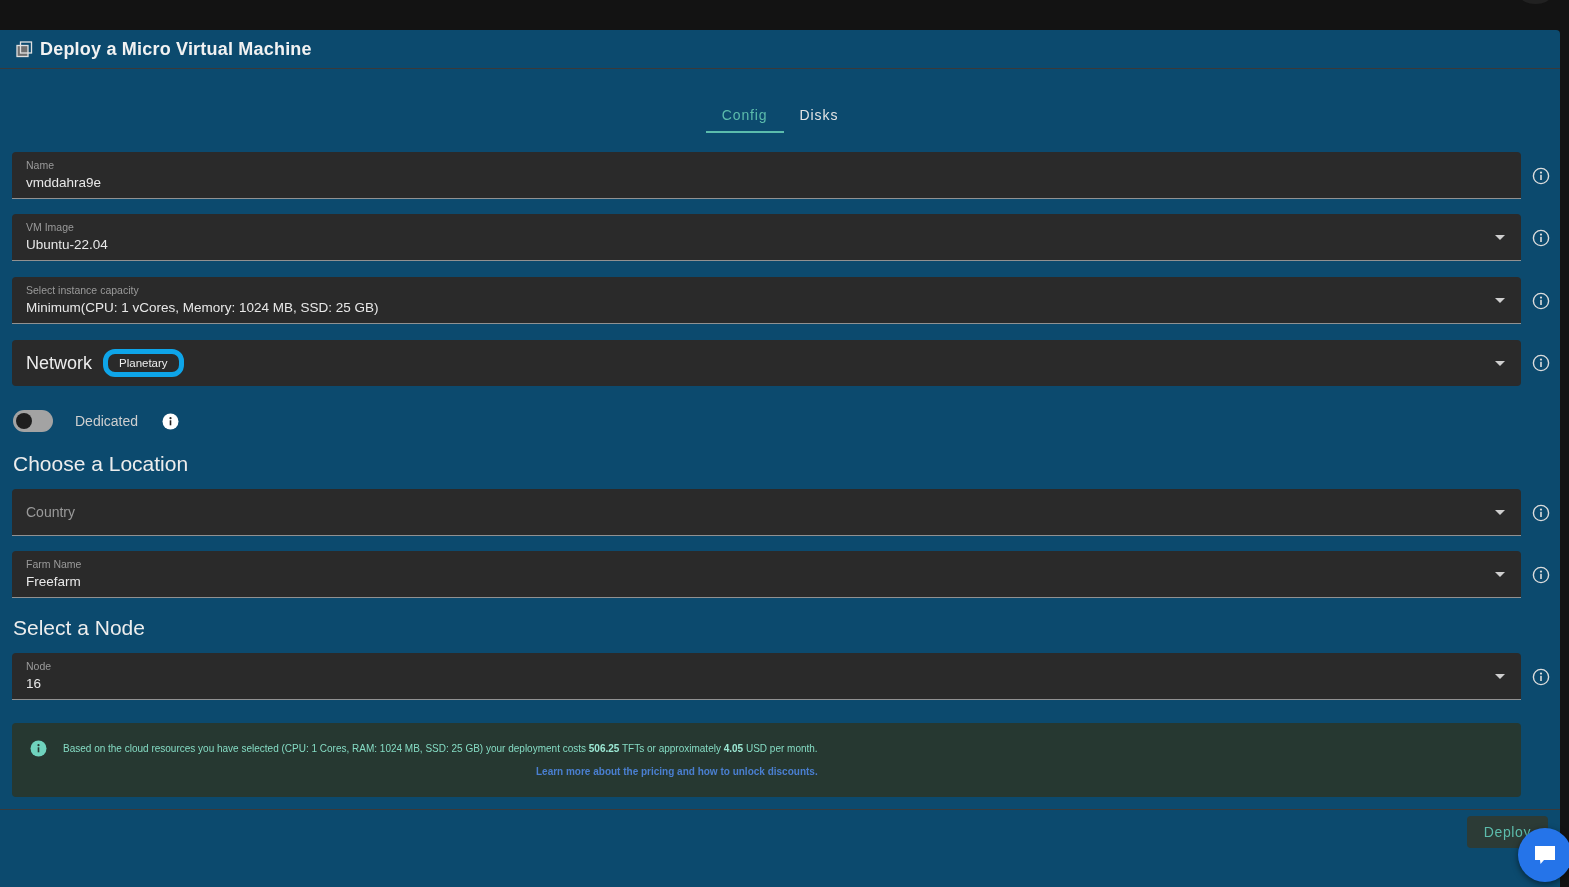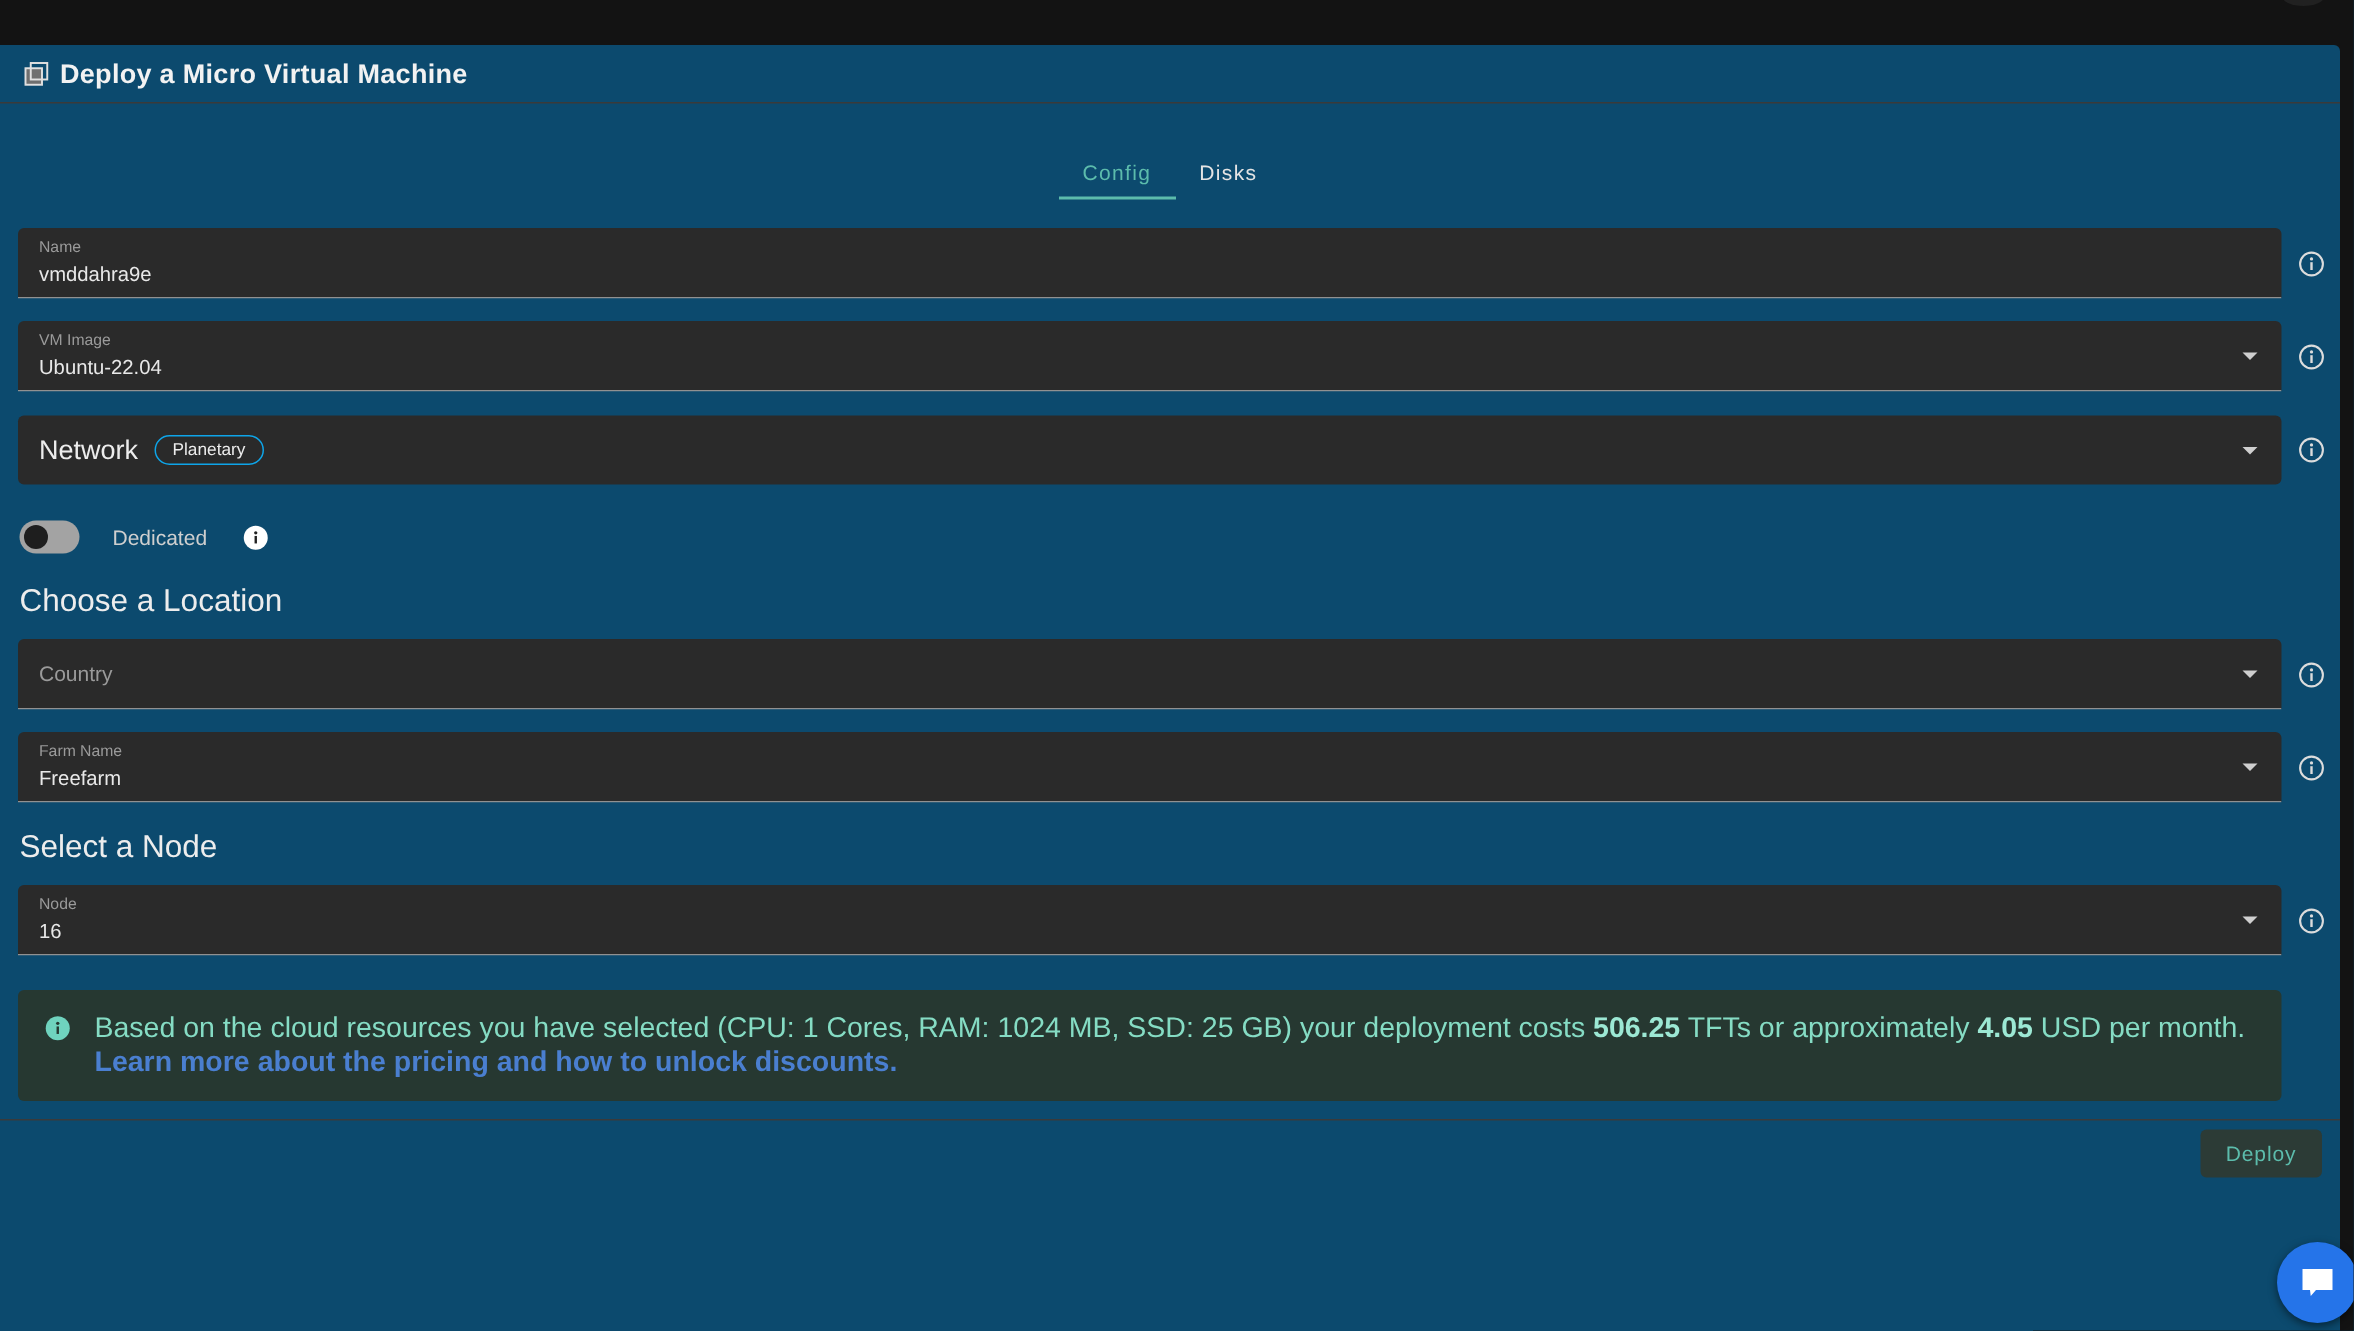--- a/index.html
+++ b/index.html
@@ -34,37 +34,37 @@
   .field.empty { display:flex; align-items:center; padding-top:0; }
   .field.empty .field-label { font-size:14px; margin:0; }
 
   .caret { position:absolute; right:16px; top:50%; margin-top:-2px; width:0; height:0;
     border-left:5px solid transparent; border-right:5px solid transparent;
     border-top:5px solid #cfcfcf; }
 
   .network-panel { flex:1; height:46px; background:#2a2a2a; border-radius:4px;
     display:flex; align-items:center; padding:0 40px 0 14px; position:relative; }
   .network-title { font-size:18px; color:#ececec; }
-  .chip { margin-left:11px; border:1px solid #0ea5e9; border-radius:12px; padding:3px 11px;
+  .chip { margin-left:11px; border:5px solid #0ea5e9; border-radius:12px; padding:3px 11px;
     font-size:11.5px; color:#ececec; }
 
   .toggle-row { display:flex; align-items:center; margin-left:13px; }
   .switch { width:40px; height:22px; background:#a3a3a3; border-radius:11px; position:relative;
     cursor:pointer; flex:0 0 40px; }
   .switch-thumb { position:absolute; left:3px; top:3px; width:16px; height:16px;
     border-radius:50%; background:#1e1e1e; }
   .toggle-label { margin-left:10px; font-size:14px; color:#cfcfcf; }
   .toggle-row .info-wrap { margin-left:12px; }
 
   .section-heading { margin-left:13px; font-size:21px; font-weight:400; color:#ededed; }
 
   .alert { margin:23px 39px 0 12px; background:#263831; border-radius:4px;
     display:flex; padding:14px 18px; gap:16px; }
   .alert-icon { flex:0 0 17px; margin-top:3px; }
-  .alert-text { font-size:19px; line-height:23px; color:#85dcc4; }
+  .alert-text { font-size:10px; line-height:23px; color:#85dcc4;text-align:right; }
   .alert-text b { font-weight:700; color:#9ce8d4; }
   .alert-link { display:block; color:#4a7fd0; font-weight:700; text-decoration:none; cursor:pointer; }
 
   .footer-divider { margin-top:12px; border-bottom:1px solid #3a3a3a; }
   .footer { height:43px; display:flex; align-items:center; justify-content:flex-end;
     padding-right:12px; }
   .deploy-btn { background:#2c3b36; color:#5cbcac; border:none; border-radius:4px;
     font-family:"Liberation Sans", sans-serif; font-size:14px; letter-spacing:.6px;
     padding:8px 17px; cursor:pointer; }
 
@@ -132,20 +132,36 @@
           <span class="info-wrap">
         <svg width="18" height="18" viewBox="0 0 18 18">
               <circle cx="9" cy="9" r="7.6" fill="none" stroke="#dcdcdc" stroke-width="1.4"></circle>
               <circle cx="9" cy="5.6" r="1.1" fill="#dcdcdc"></circle>
               <rect x="8.2" y="7.8" width="1.6" height="5.2" fill="#dcdcdc"></rect>
             </svg>
       </span>
         </span>
     </div>
 
+    <div class="field-row mt16">
+      <div class="field">
+        <div class="field-label">Select instance capacity</div>
+        <div class="field-value">Minimum(CPU: 1 vCores, Memory: 1024 MB, SSD: 25 GB)</div>
+        <span class="caret"></span>
+      </div>
+      <span class="icon-col">
+          <span class="info-wrap">
+        <svg width="18" height="18" viewBox="0 0 18 18">
+              <circle cx="9" cy="9" r="7.6" fill="none" stroke="#dcdcdc" stroke-width="1.4"></circle>
+              <circle cx="9" cy="5.6" r="1.1" fill="#dcdcdc"></circle>
+              <rect x="8.2" y="7.8" width="1.6" height="5.2" fill="#dcdcdc"></rect>
+            </svg>
+      </span>
+        </span>
+    </div>
 
     <div class="field-row mt16">
       <div class="network-panel">
         <span class="network-title">Network</span>
         <span class="chip">Planetary</span>
         <span class="caret"></span>
       </div>
       <span class="icon-col">
           <span class="info-wrap">
         <svg width="18" height="18" viewBox="0 0 18 18">

